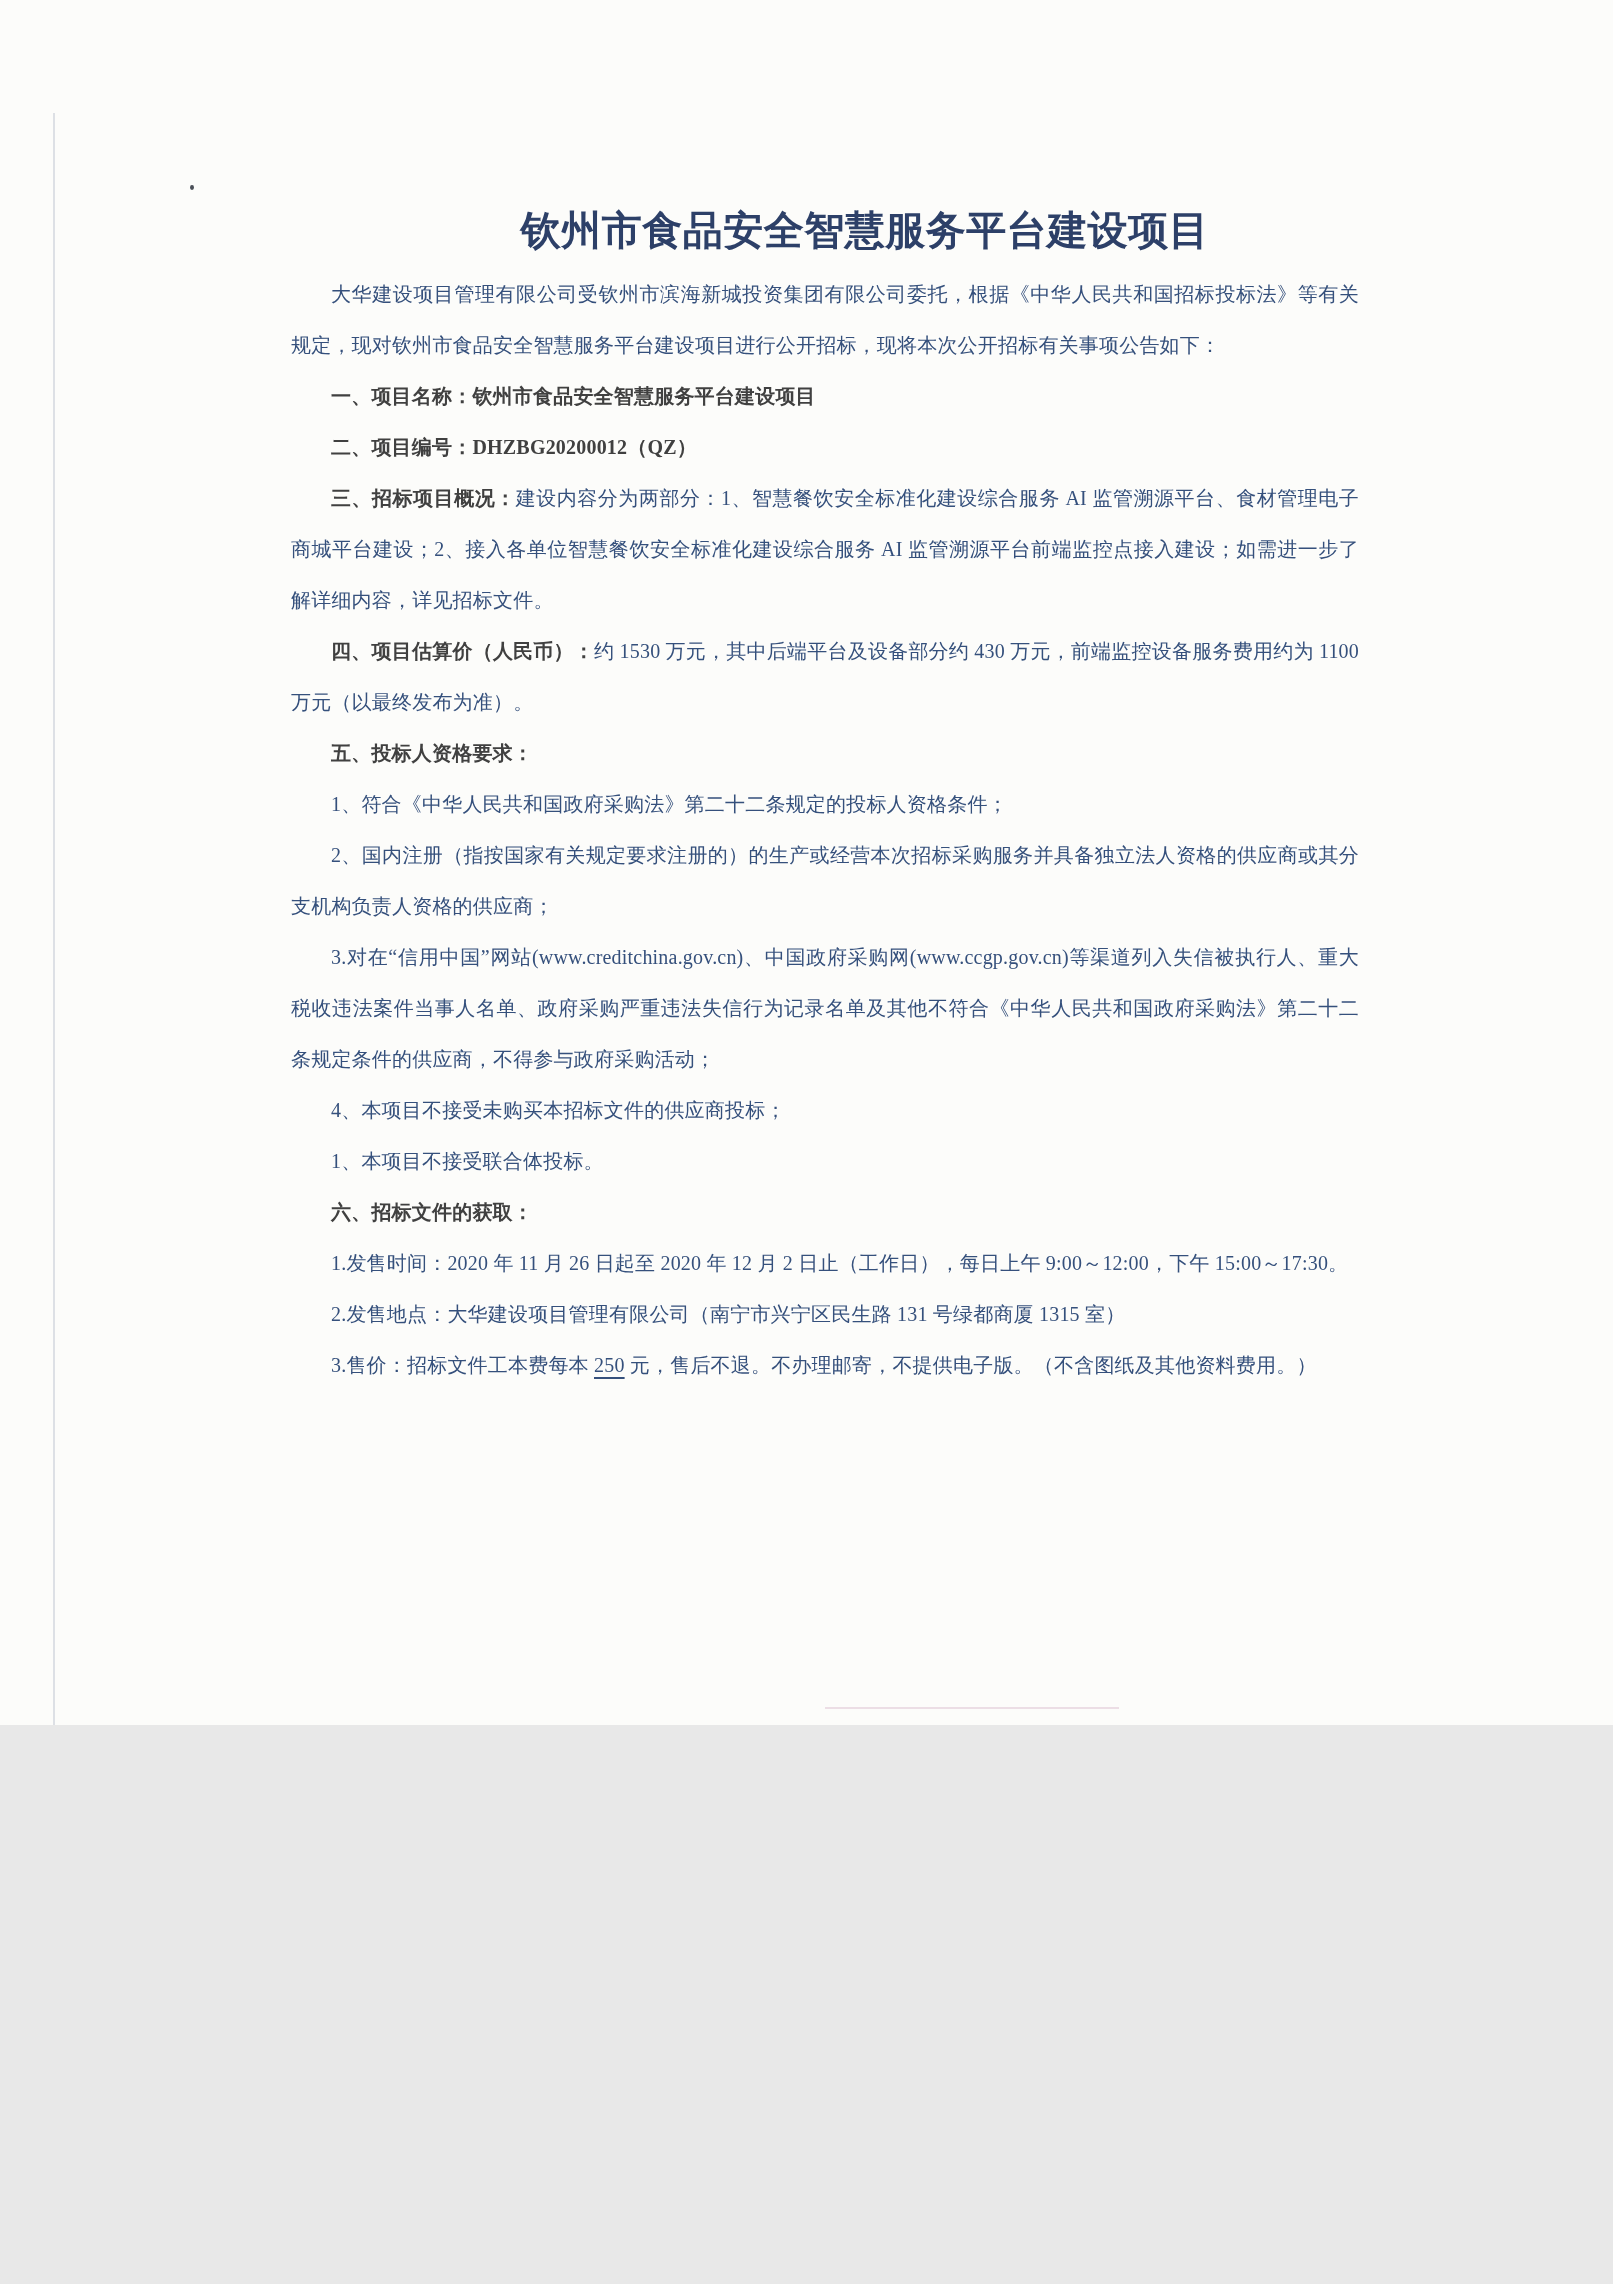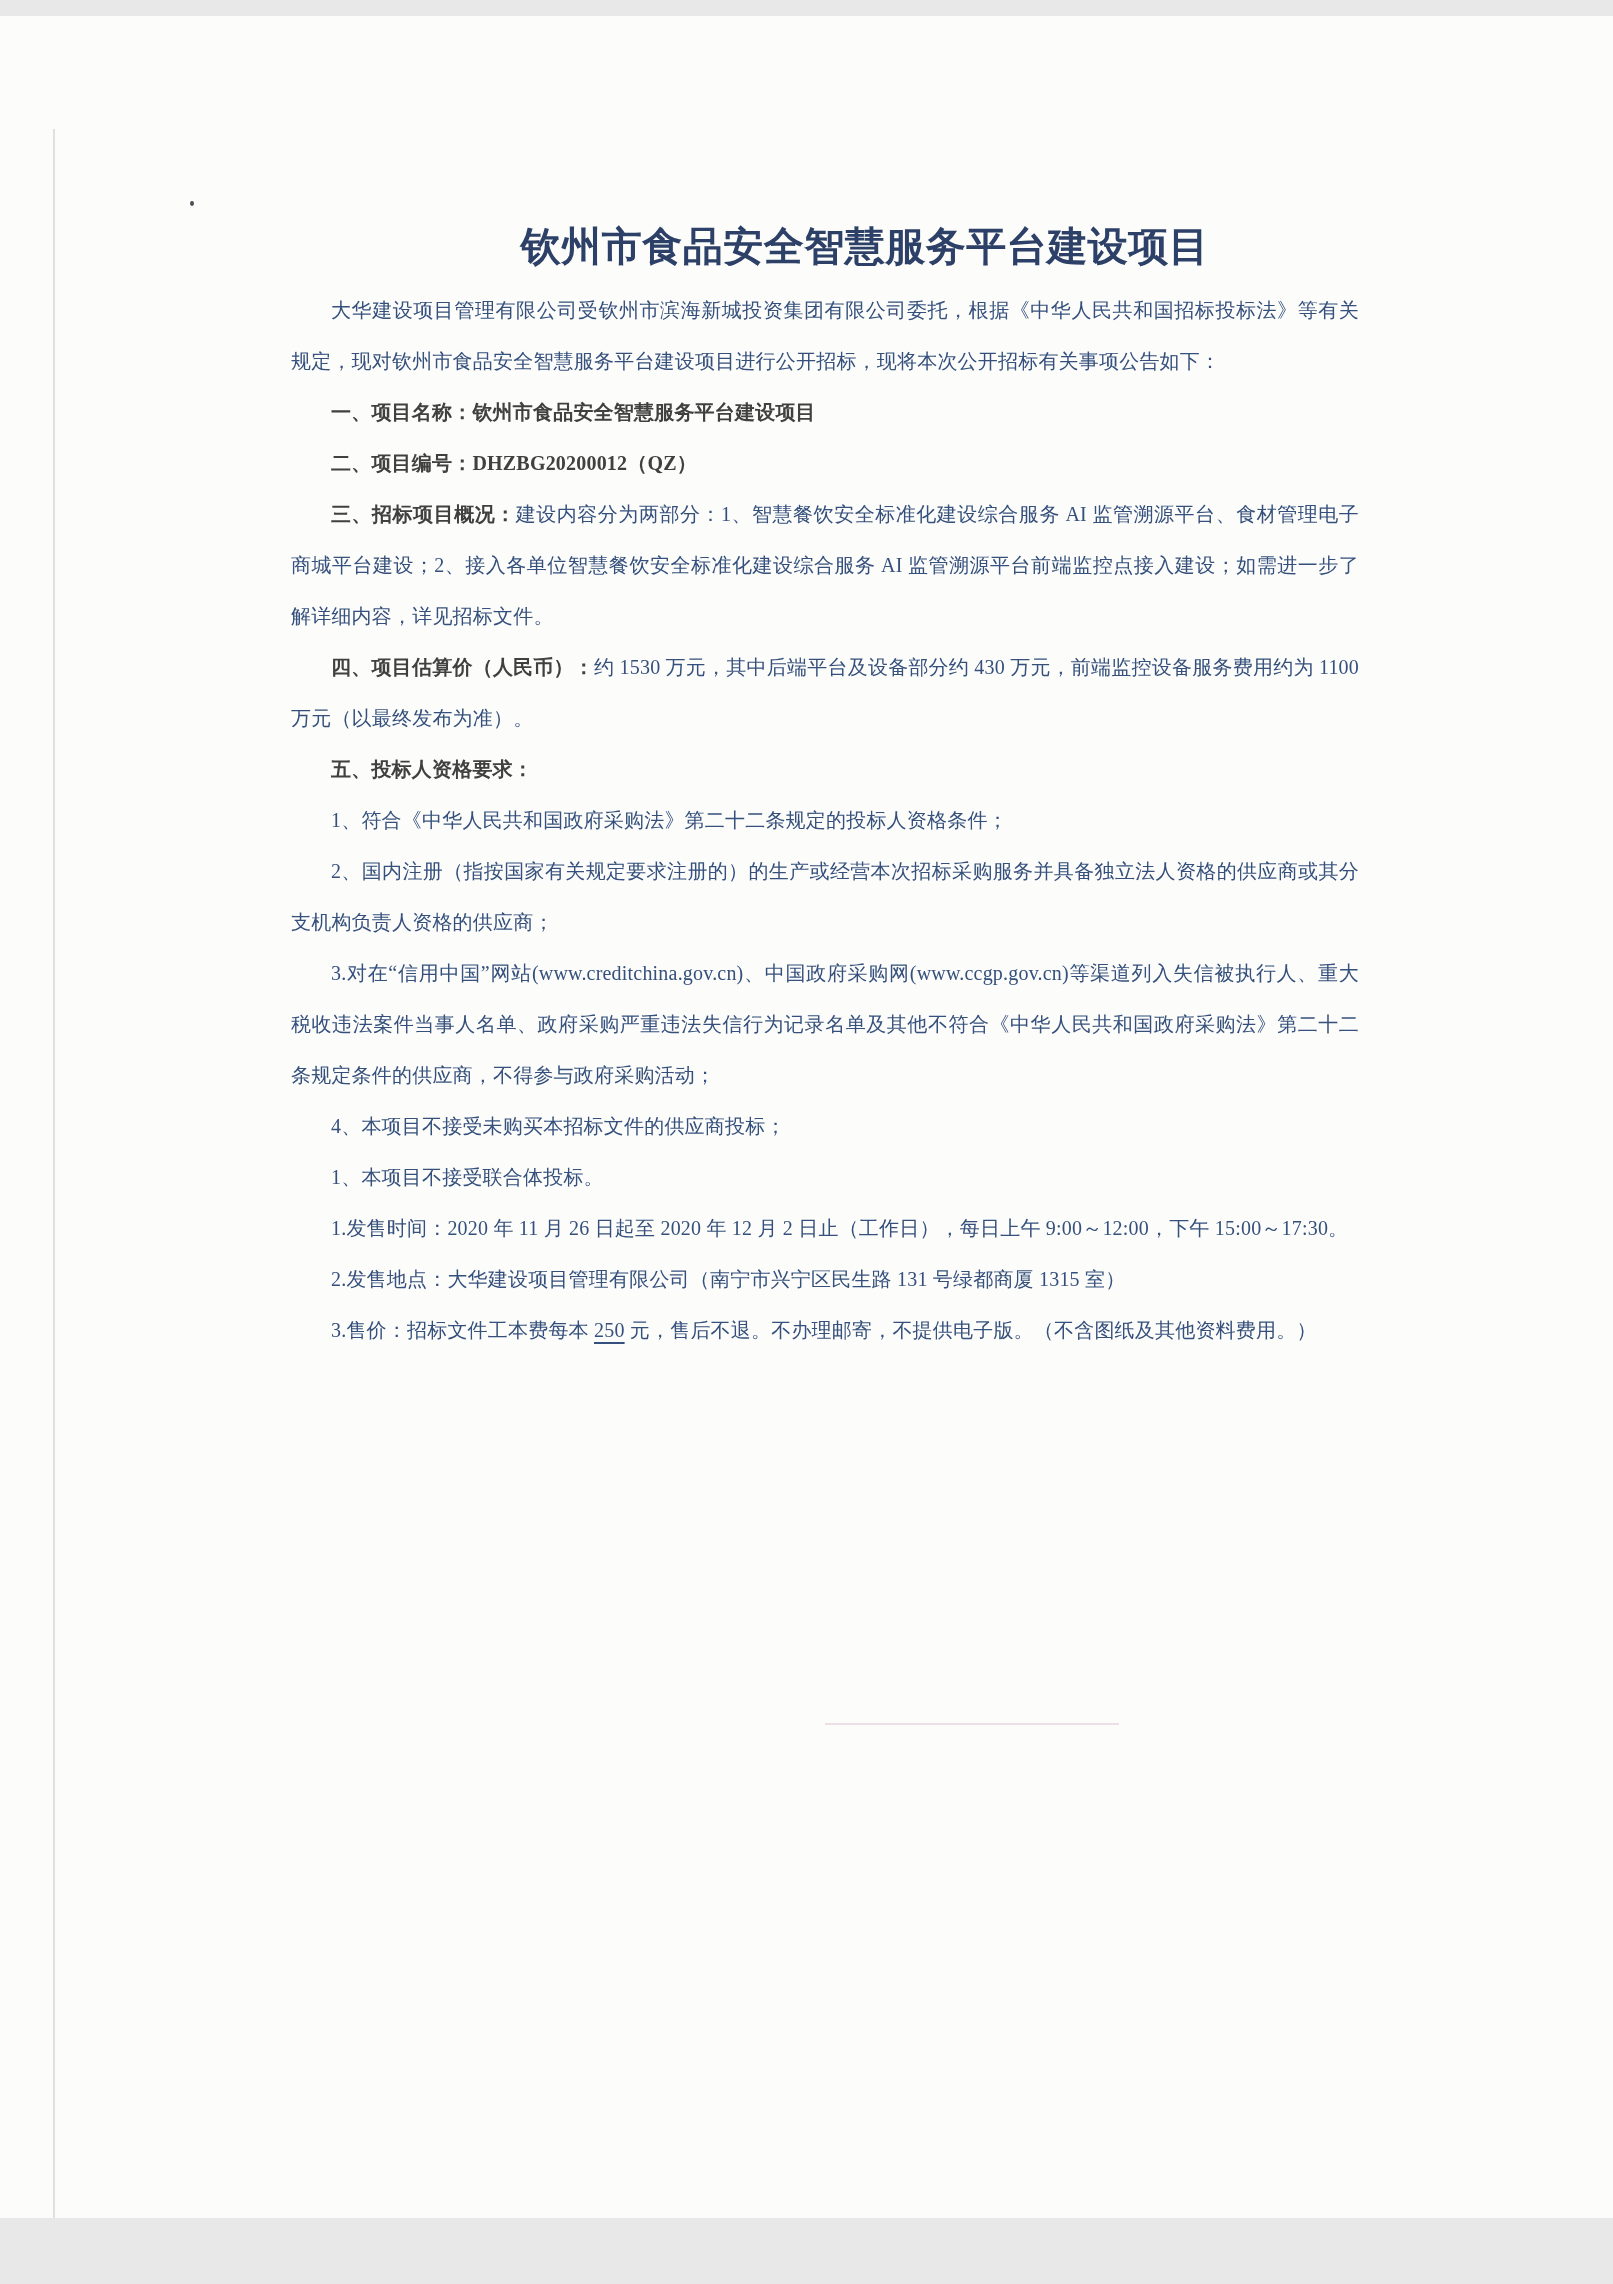--- a/index.html
+++ b/index.html
@@ -1,19 +1,19 @@
 <!DOCTYPE html>
 <html><head>
 <meta charset="utf-8">
 <style>
   html,body{margin:0;padding:0;background:#e8e8e8;}
   .page{
     position:relative;
-    width:1613px;height:2202px;
-    margin:16px auto;
+    width:1613px;height:1725px;
+    margin:0 auto;
     background:#fcfcfa;
     overflow:hidden;
     font-family:"Liberation Serif","DejaVu Serif",serif;
     color:#35507c;
     -webkit-font-smoothing:antialiased;
   }
   .doc-title{
     margin:205px 254px 0 291px;
     padding-left:80px;
     text-align:center;
@@ -83,20 +83,21 @@
     <p><b></b><span>1、符合《中华人民共和国政府采购法》第二十二条规定的投标人资格条件；</span></p>
 
     <p><b></b><span>2、国内注册（指按国家有关规定要求注册的）的生产或经营本次招标采购服务并具备独立法人资格的供应商或其分支机构负责人资格的供应商；</span></p>
 
     <p><b></b><span>3.对在“信用中国”网站(www.creditchina.gov.cn)、中国政府采购网(www.ccgp.gov.cn)等渠道列入失信被执行人、重大税收违法案件当事人名单、政府采购严重违法失信行为记录名单及其他不符合《中华人民共和国政府采购法》第二十二条规定条件的供应商，不得参与政府采购活动；</span></p>
 
     <p><b></b><span>4、本项目不接受未购买本招标文件的供应商投标；</span></p>
 
     <p><b></b><span>1、本项目不接受联合体投标。</span></p>
 
+    <p><b>六、招标文件的获取：</b><span></span></p>
 
     <p><b></b><span>1.发售时间：2020 年 11 月 26 日起至 2020 年 12 月 2 日止（工作日），每日上午 9:00～12:00，下午 15:00～17:30。</span></p>
 
     <p><b></b><span>2.发售地点：大华建设项目管理有限公司（南宁市兴宁区民生路 131 号绿都商厦 1315 室）</span></p>
 
     <p><b></b><span>3.售价：招标文件工本费每本 </span><u>250</u><span> 元，售后不退。不办理邮寄，不提供电子版。（不含图纸及其他资料费用。）</span></p>
 
 
   </div>
 </div>

